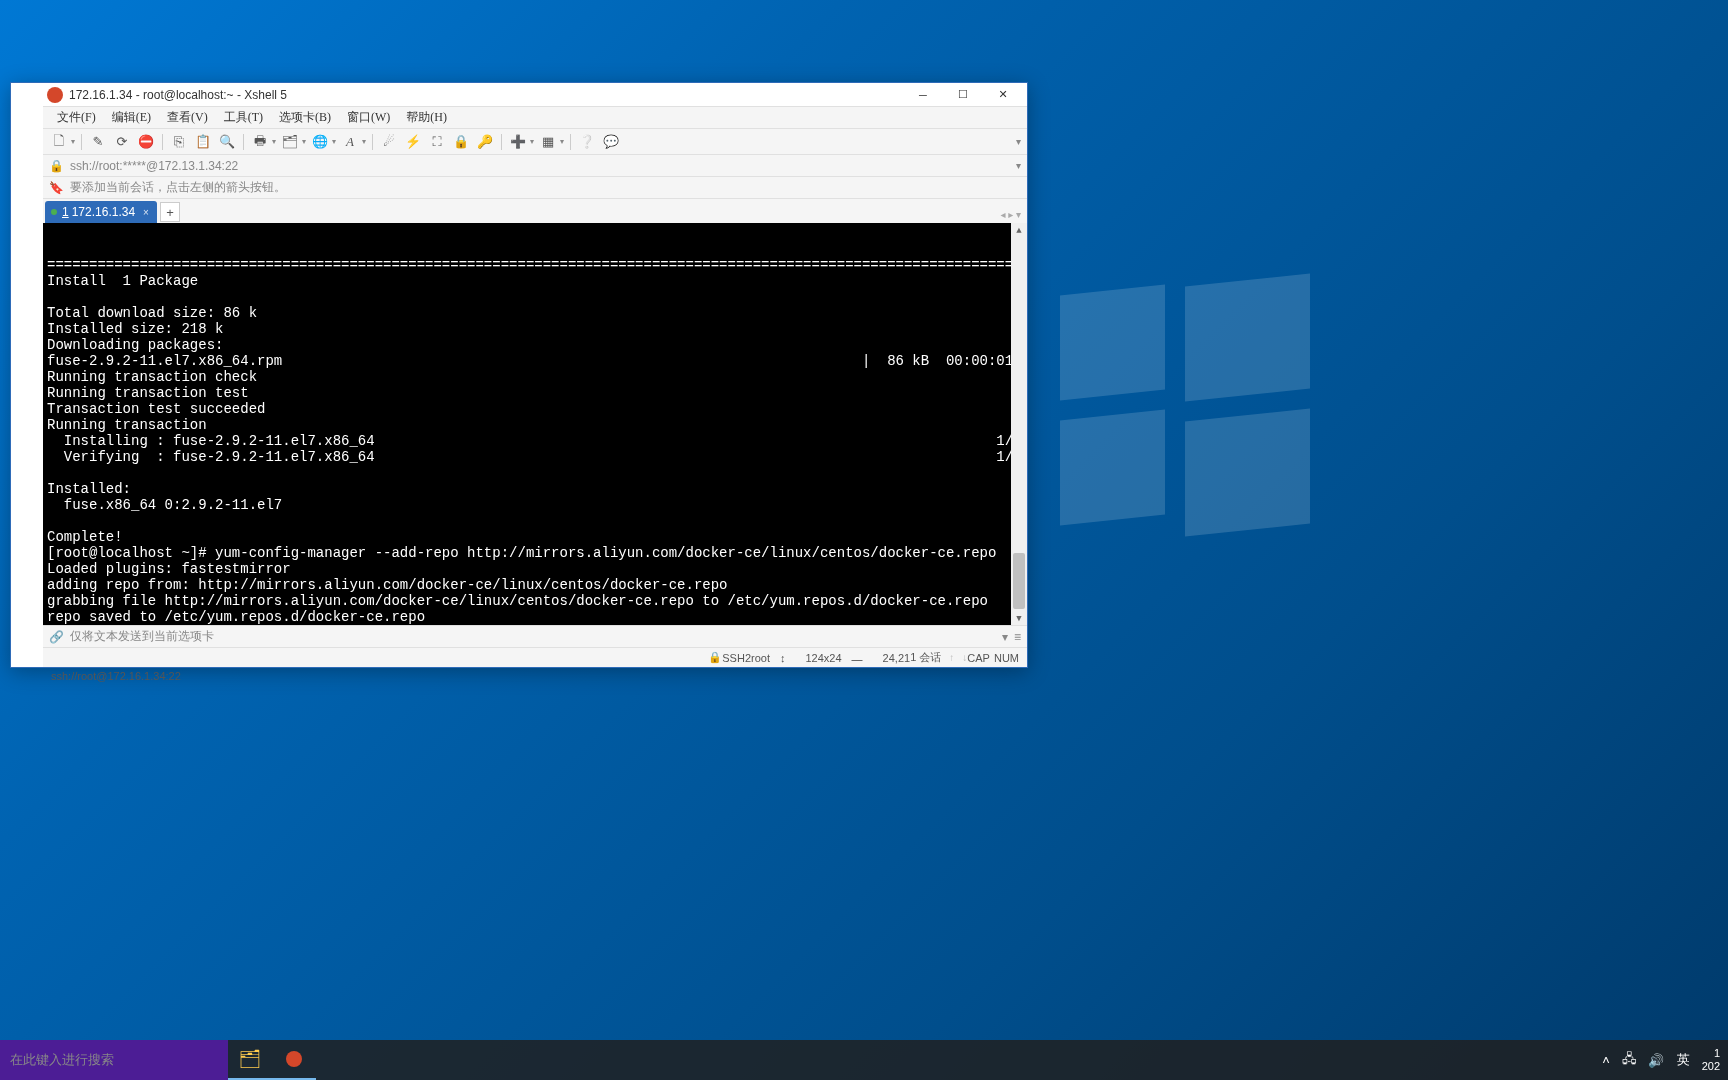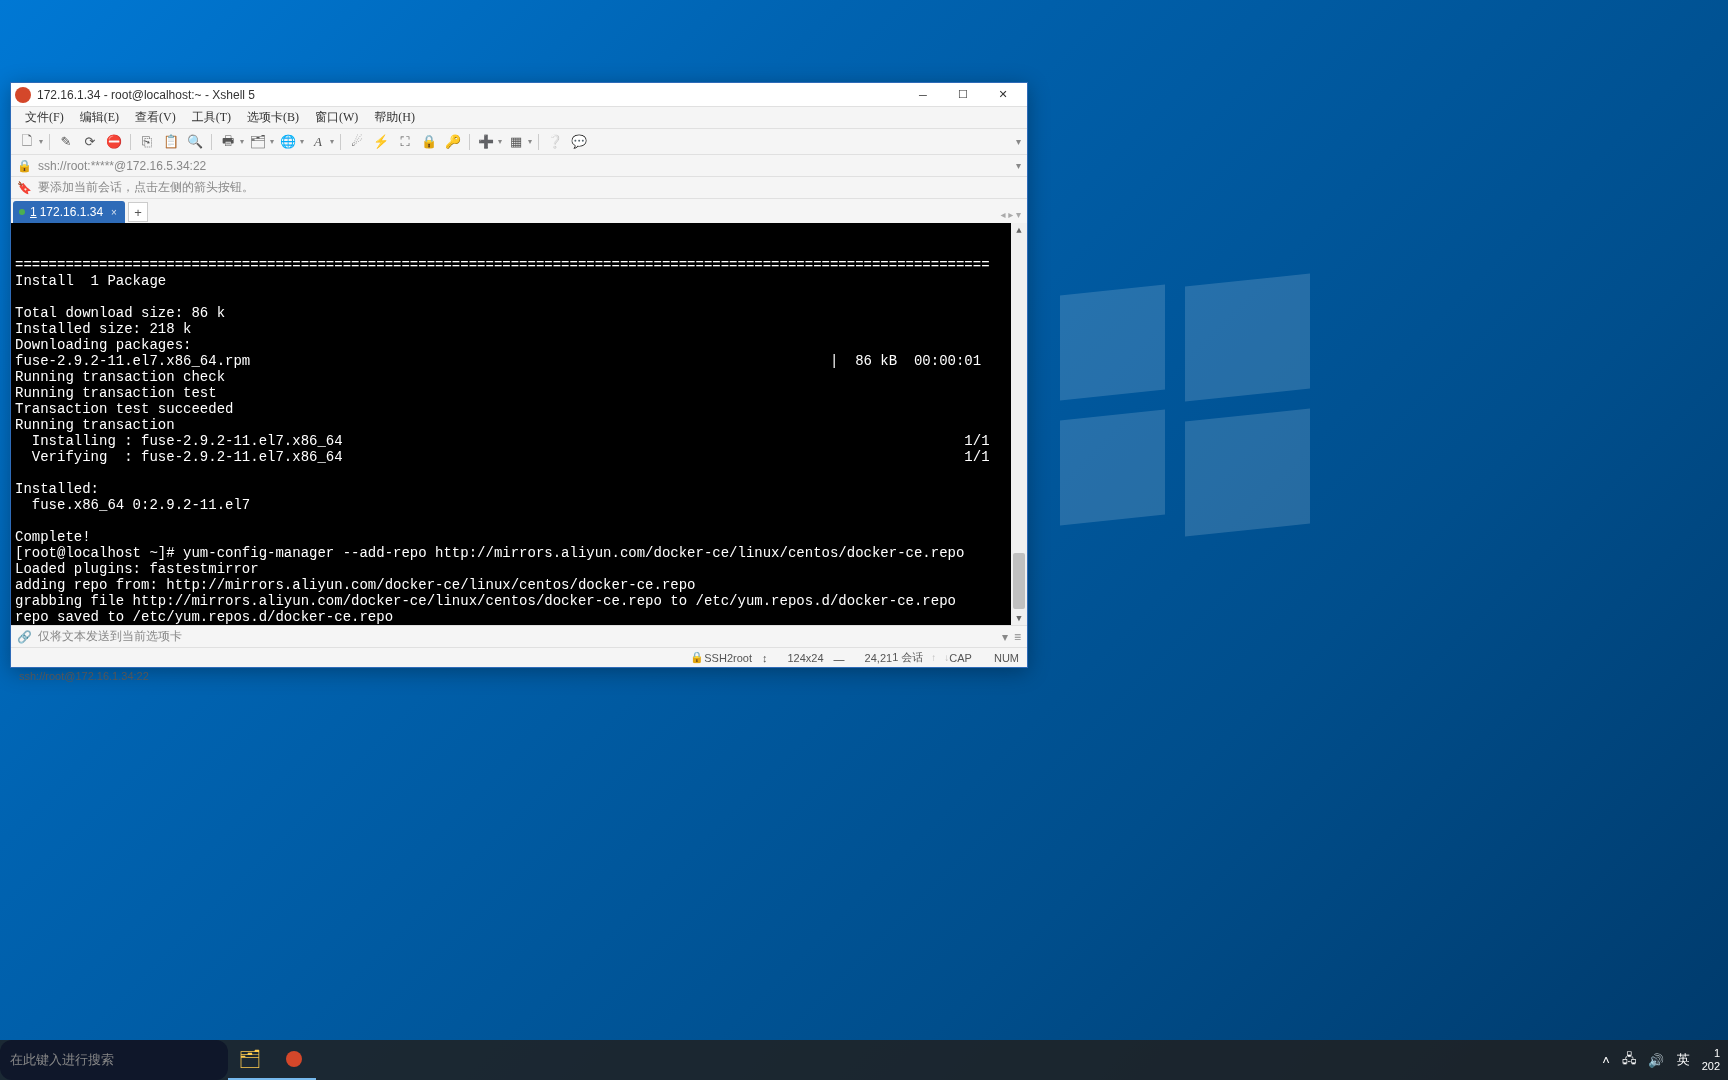--- a/index.html
+++ b/index.html
@@ -27,20 +27,21 @@
 .win-logo2::before { left: 0; top: 0; width: 125px; height: 115px; transform: skewY(-6deg); }
 .win-logo2::after { left: 0; top: 135px; width: 125px; height: 115px; transform: skewY(-6deg); }
 
 .xshell-window {
   position: absolute;
   left: 10px; top: 82px;
   width: 1018px; height: 586px;
   background: #fff;
   border: 1px solid #2e6bb8;
   box-shadow: 0 4px 20px rgba(0,0,0,0.3);
+  padding-left: 32px;
 }
 .titlebar {
   height: 24px;
   background: #fff;
   display: flex; align-items: center;
   padding: 0 4px;
   border-bottom: 1px solid #e0e0e0;
 }
 .titlebar .icon { width: 16px; height: 16px; background: #d4472a; border-radius: 50%; margin-right: 6px; }
 .titlebar .title { flex: 1; color: #333; font-size: 12px; }
@@ -119,23 +120,23 @@
 .statusbar .left { flex: 1; margin-top: 36px; }
 .statusbar .seg { }
 .statusbar .arr { margin-left: 8px; color: #bbb; font-size: 10px; }
 
 .taskbar {
   position: absolute; left: 0; right: 0; bottom: 0; height: 40px;
   background: rgba(32, 32, 32, 0.85);
   display: flex; align-items: center;
 }
 .search-box {
-  width: 228px; height: 40px; background: #0f172a;
+  width: 228px; height: 40px; background: #4c1d95;
   display: flex; align-items: center; padding: 0 10px;
-  color: #888; font-size: 13px; border-radius: 12px;
+  color: #888; font-size: 13px;
 }
 .task-icon { width: 44px; height: 40px; display: flex; align-items: center; justify-content: center; }
 .task-icon.folder { color: #ffcc4d; font-size: 18px; border-bottom: 2px solid #76b9ed; }
 .task-icon.app { font-size: 16px; border-bottom: 2px solid #76b9ed; }
 .task-icon.app .appicon { width: 16px; height: 16px; background: #d4472a; border-radius: 50%; }
 .tray { margin-left: auto; display: flex; align-items: center; padding: 0 8px; gap: 12px; color: #fff; font-size: 12px; }
 .tray-icon { font-size: 13px; }
 .tray-time { text-align: right; font-size: 11px; line-height: 13px; }
 </style>
 </head>
@@ -195,21 +196,21 @@
     <div class="tool-btn">▦</div>
       <span class="tool-dd">▾</span>
     <div class="tool-sep"></div>
     <div class="tool-btn">❔</div>
     <div class="tool-btn">💬</div>
     <span style="margin-left:auto;color:#888;font-size:10px">▾</span>
   </div>
 
   <div class="addrbar">
     <span style="margin-right:6px">🔒</span>
-    <span>ssh://root:*****@172.16.5.34:22</span>
+    <span>ssh://root:*****@172.13.1.34:22</span>
     <span style="margin-left:auto;font-size:10px">▾</span>
   </div>
 
   <div class="hintbar">
     <span style="margin-right:6px">🔖</span>
     <span>要添加当前会话，点击左侧的箭头按钮。</span>
   </div>
 
   <div class="tabbar">
     <div class="tab">
@@ -269,21 +270,21 @@
     <div class="seg">SSH2</div>
     <div class="seg">root</div>
     <div class="seg" style="margin-left:10px">↕</div>
     <div class="seg" style="margin-left:20px">124x24</div>
     <div class="seg" style="margin-left:10px">⎼</div>
     <div class="seg" style="margin-left:20px">24,21</div>
     <div class="seg">1 会话</div>
     <span class="arr">↑</span>
     <span class="arr">↓</span>
     <div class="seg">CAP</div>
-    <div class="seg" style="margin-left:22px">NUM</div>
+    <div class="seg" style="margin-left:4px">NUM</div>
   </div>
 </div>
 
 <div class="taskbar">
   <div class="search-box">
     <span>在此键入进行搜索</span>
   </div>
   <div class="task-icon folder">🗂</div>
   <div class="task-icon app">
       <div class="appicon"></div>

